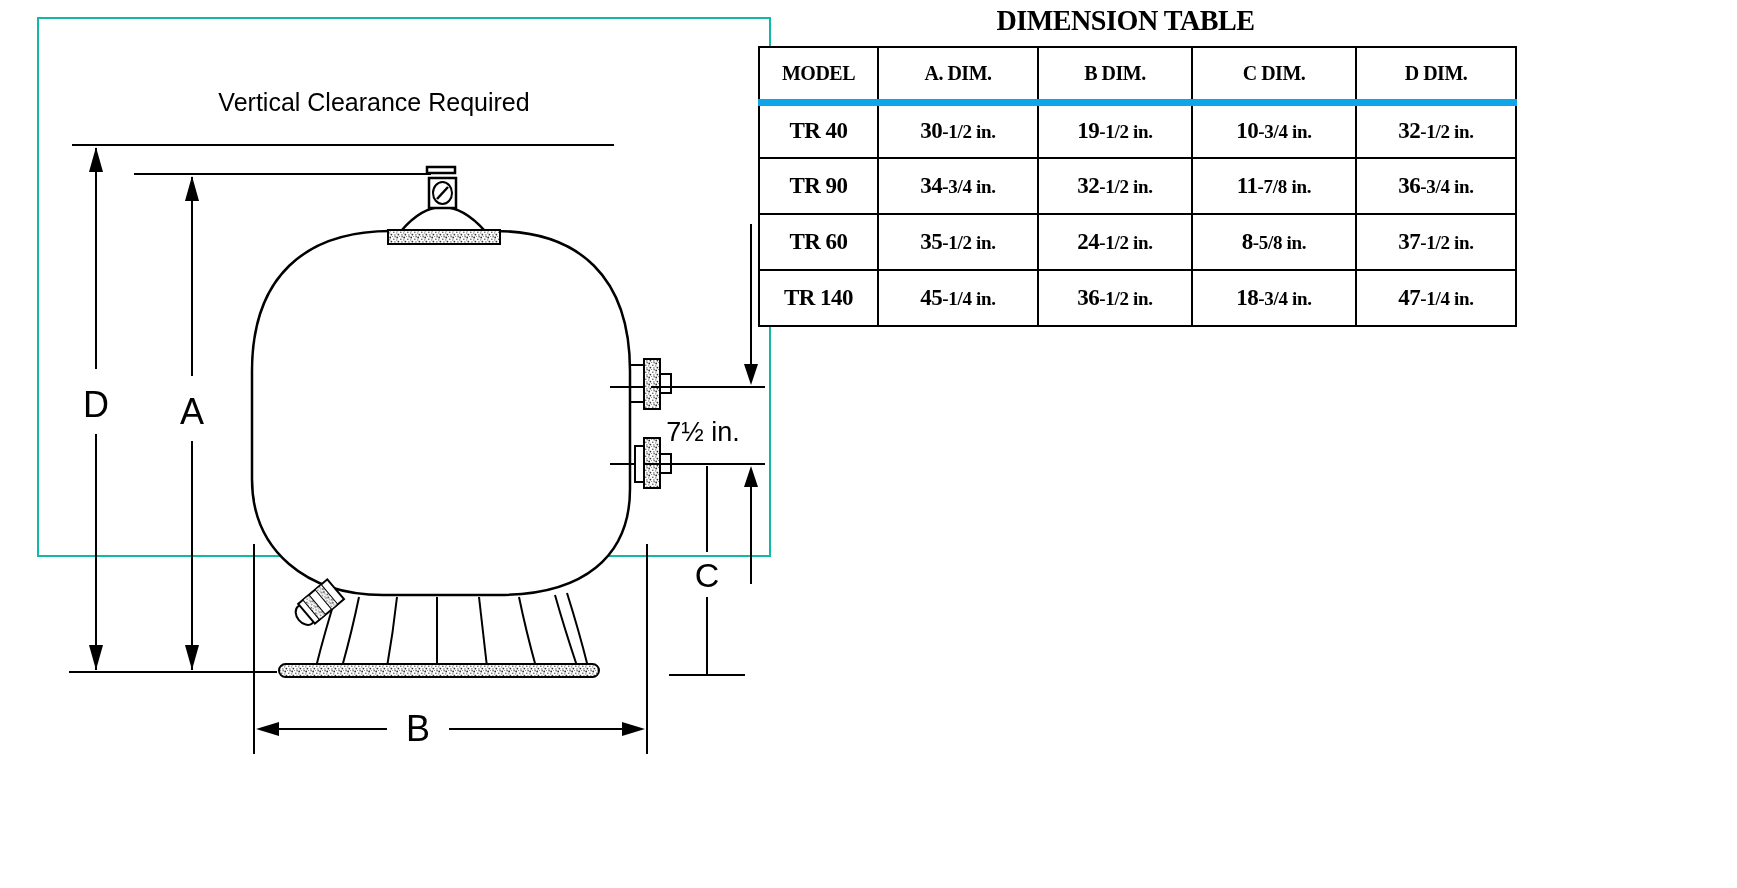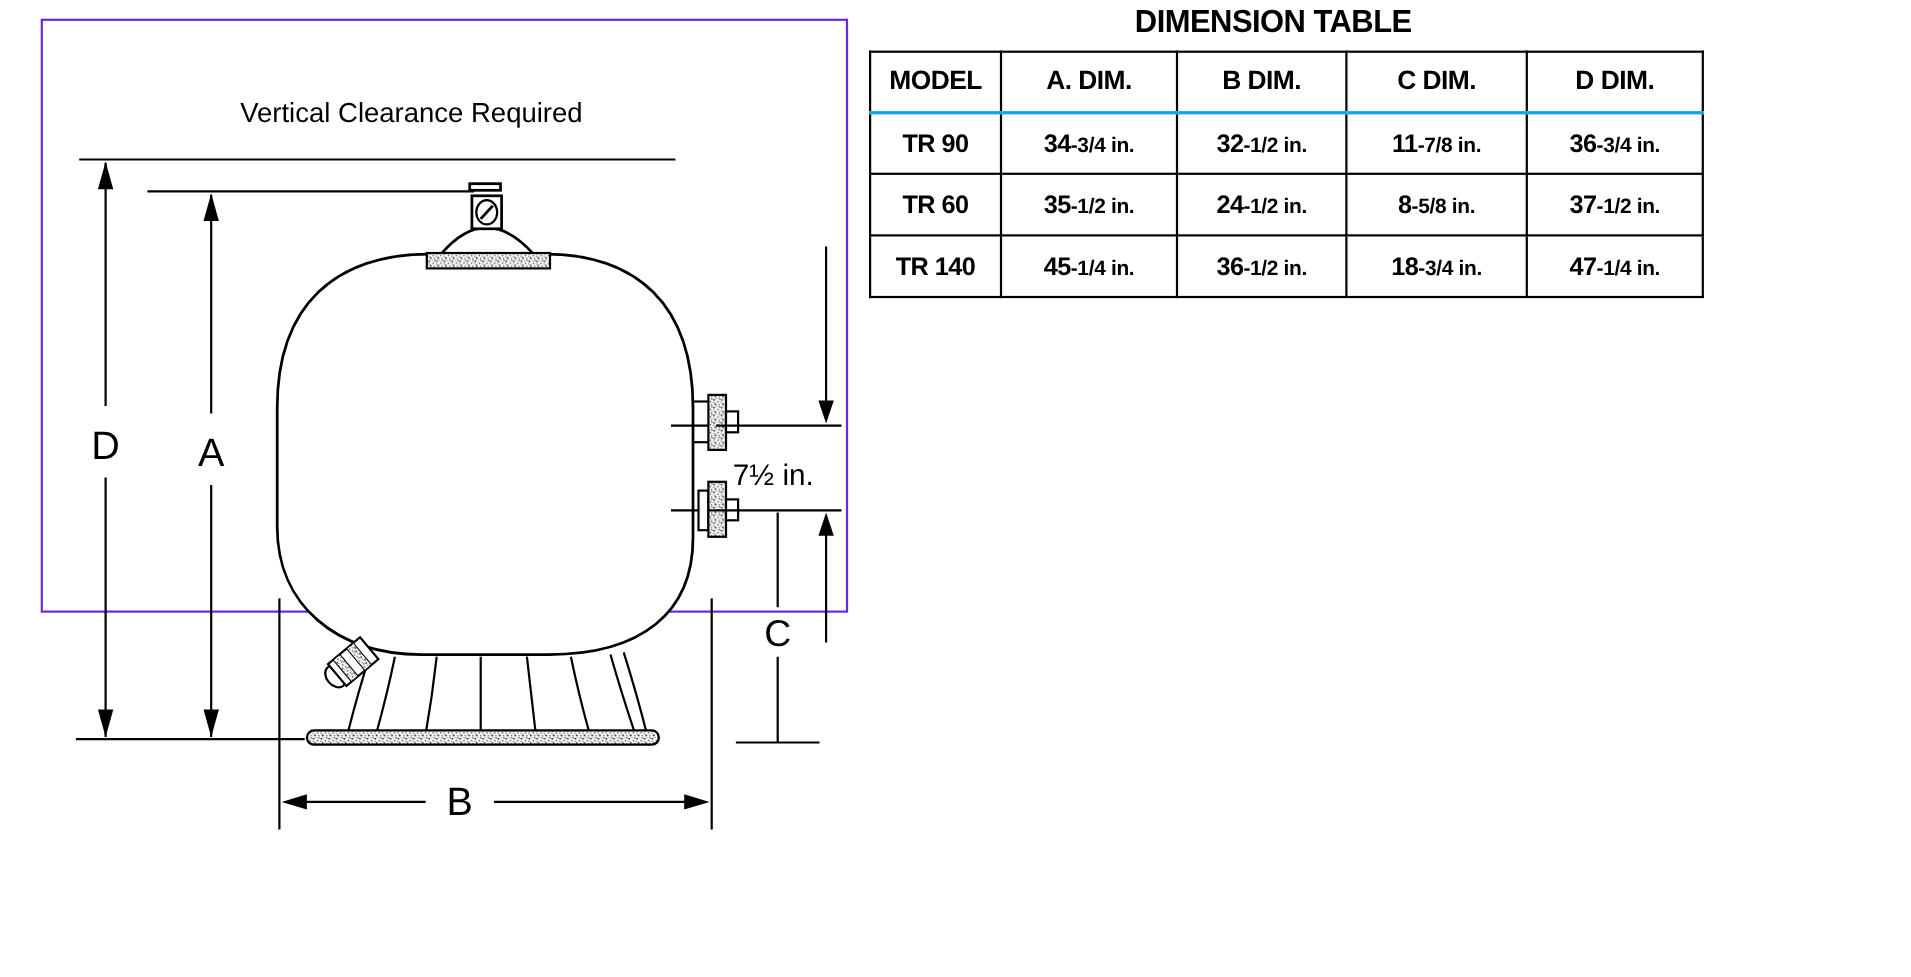--- a/index.html
+++ b/index.html
@@ -14,31 +14,32 @@
     height: 888px;
     background: #fff;
     overflow: hidden;
   }
 
   
   #diagram-box {
     position: absolute;
     left: 37px; top: 17px;
     width: 734px; height: 540px;
-    border: 2px solid #6d28d9;
+    border: 2px solid #14b8a6;
     background: #fff;
   }
   #diagram-box svg { display: block; }
   .lbl { font-family: "Liberation Sans", sans-serif; fill: #000; }
 
   
   #table-wrap {
     position: absolute;
-    left: 790px; top: 4px;
+    left: 758px; top: 4px;
     width: 735px;
+    font-family: Liberation Serif, serif;
   }
   #table-title {
     text-align: center;
     font-size: 29px;
     font-weight: 700;
     letter-spacing: -0.5px;
     margin-bottom: 9px;
     transform: scaleX(0.97);
   }
   table#dim-table {
@@ -49,25 +50,25 @@
   }
   #dim-table th, #dim-table td {
     border: 2px solid #000;
     text-align: center;
     vertical-align: middle;
     height: 56px;
     background: #fff;
     white-space: nowrap;
   }
   #dim-table thead th {
-    font-size: 24px;
+    font-size: 20px;
     font-weight: 700;
     letter-spacing: -0.5px;
     height: 55px;
-    border-bottom: 3px solid #0ea5e9;
+    border-bottom: 7px solid #0ea5e9;
   }
   #dim-table td.model-cell { font-size: 23px; font-weight: 700; letter-spacing: -0.5px; }
   #dim-table td .num  { font-size: 23px; font-weight: 700; letter-spacing: -0.5px; }
   #dim-table td .rest { font-size: 19px; font-weight: 700; letter-spacing: -0.3px; }
 </style>
 </head>
 <body>
 
 <div id="canvas">
 
@@ -211,20 +212,27 @@
         <tr>
           <th>MODEL</th>
           <th>A. DIM.</th>
           <th>B DIM.</th>
           <th>C DIM.</th>
           <th>D DIM.</th>
         </tr>
       </thead>
       <tbody id="dim-table-body">
           <tr>
+            <td class="model-cell">TR 40</td>
+            <td><span class="num">30</span><span class="rest">-1/2 in.</span></td>
+            <td><span class="num">19</span><span class="rest">-1/2 in.</span></td>
+            <td><span class="num">10</span><span class="rest">-3/4 in.</span></td>
+            <td><span class="num">32</span><span class="rest">-1/2 in.</span></td>
+          </tr>
+          <tr>
             <td class="model-cell">TR 90</td>
             <td><span class="num">34</span><span class="rest">-3/4 in.</span></td>
             <td><span class="num">32</span><span class="rest">-1/2 in.</span></td>
             <td><span class="num">11</span><span class="rest">-7/8 in.</span></td>
             <td><span class="num">36</span><span class="rest">-3/4 in.</span></td>
           </tr>
           <tr>
             <td class="model-cell">TR 60</td>
             <td><span class="num">35</span><span class="rest">-1/2 in.</span></td>
             <td><span class="num">24</span><span class="rest">-1/2 in.</span></td>

